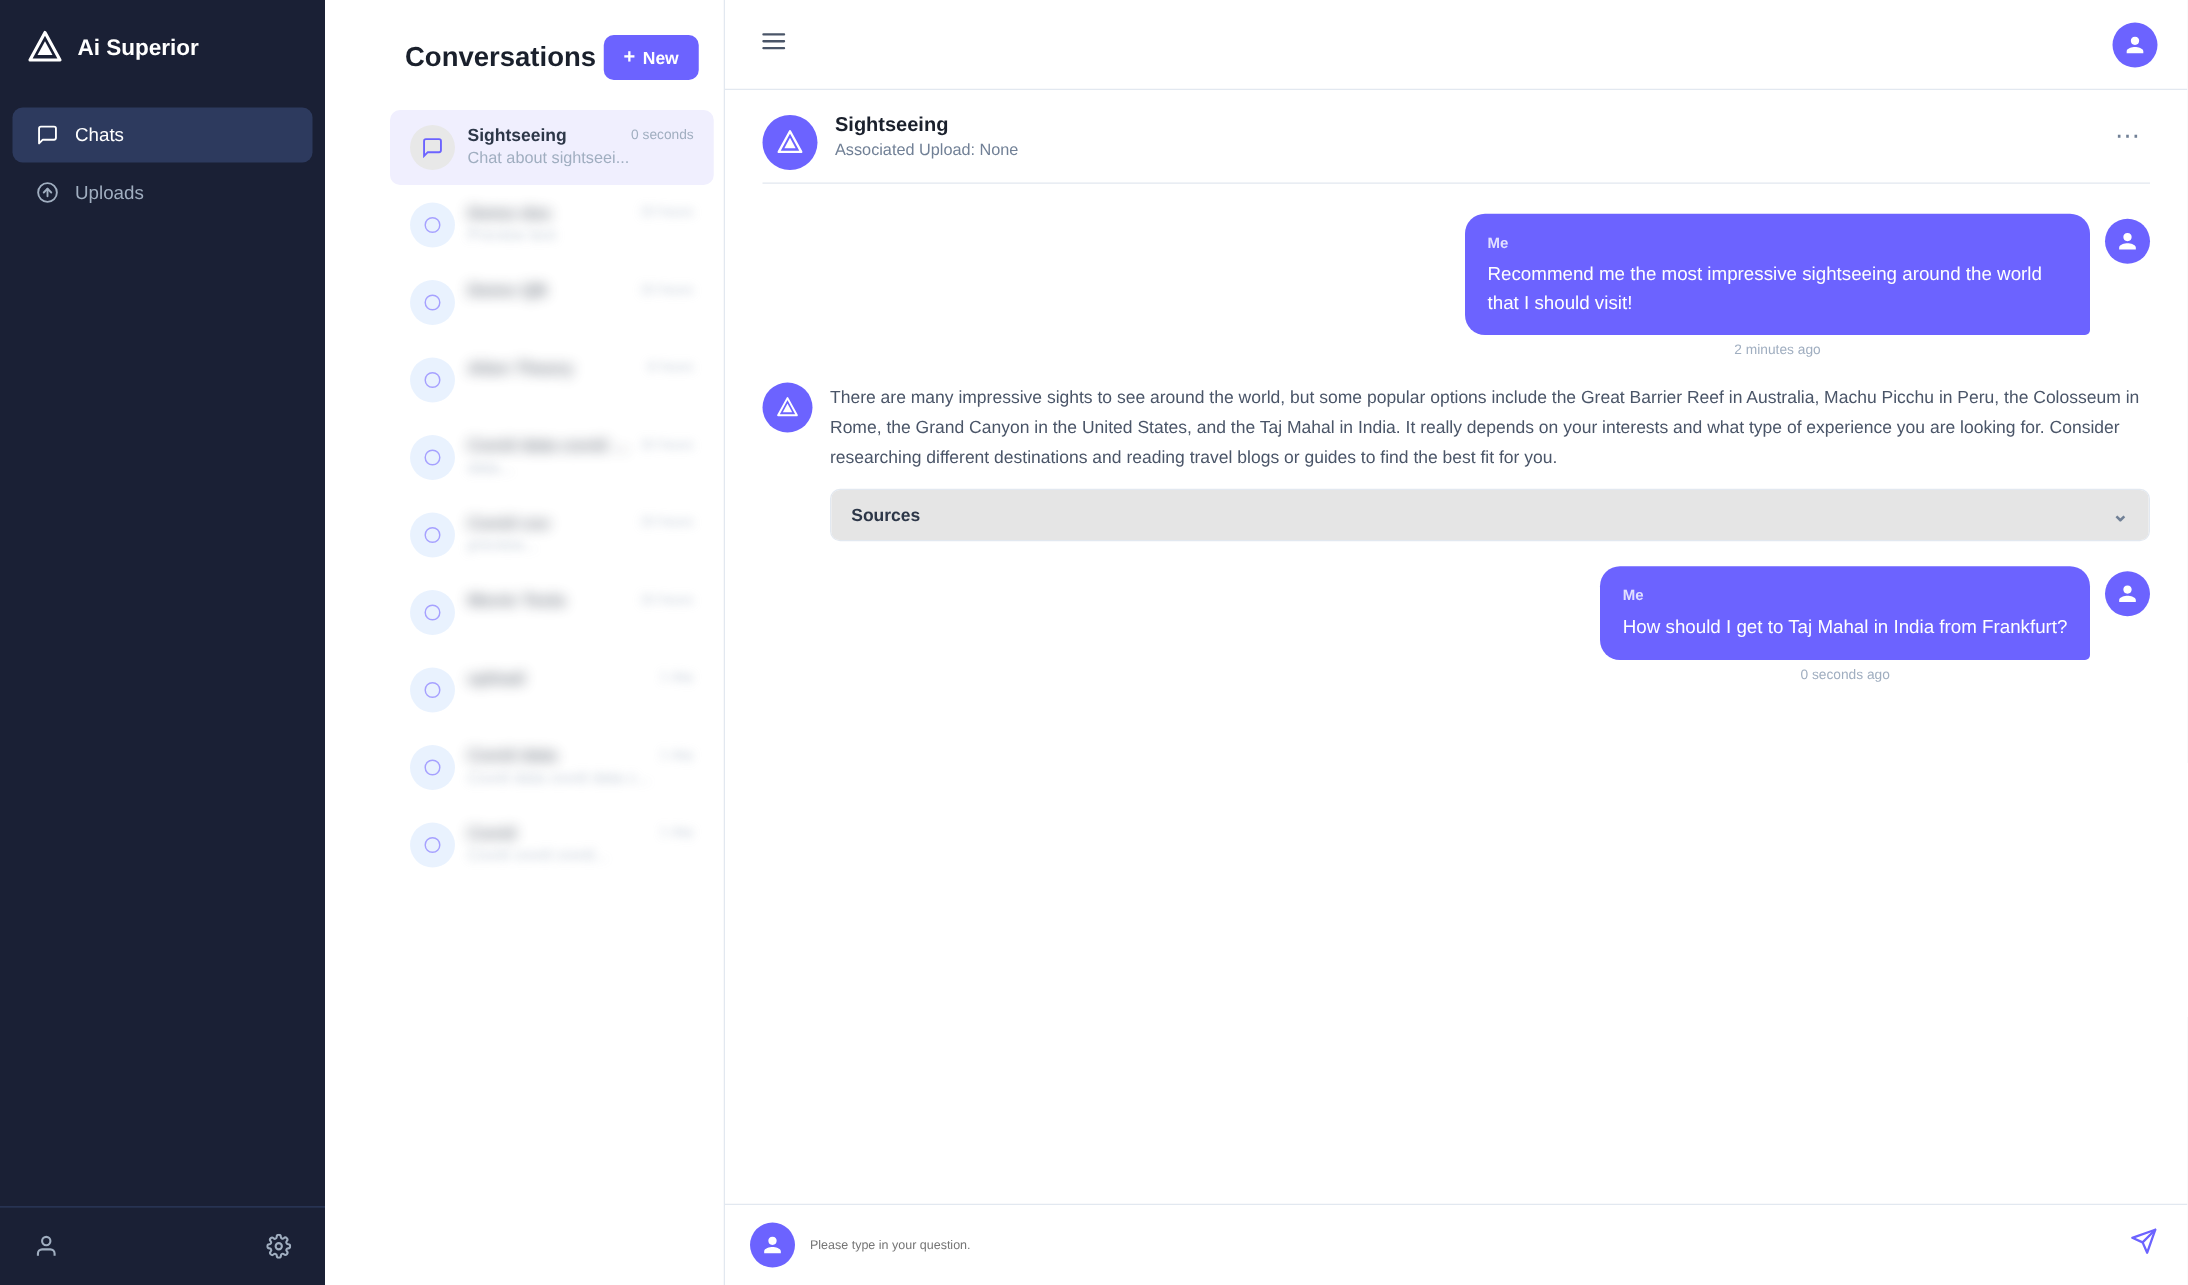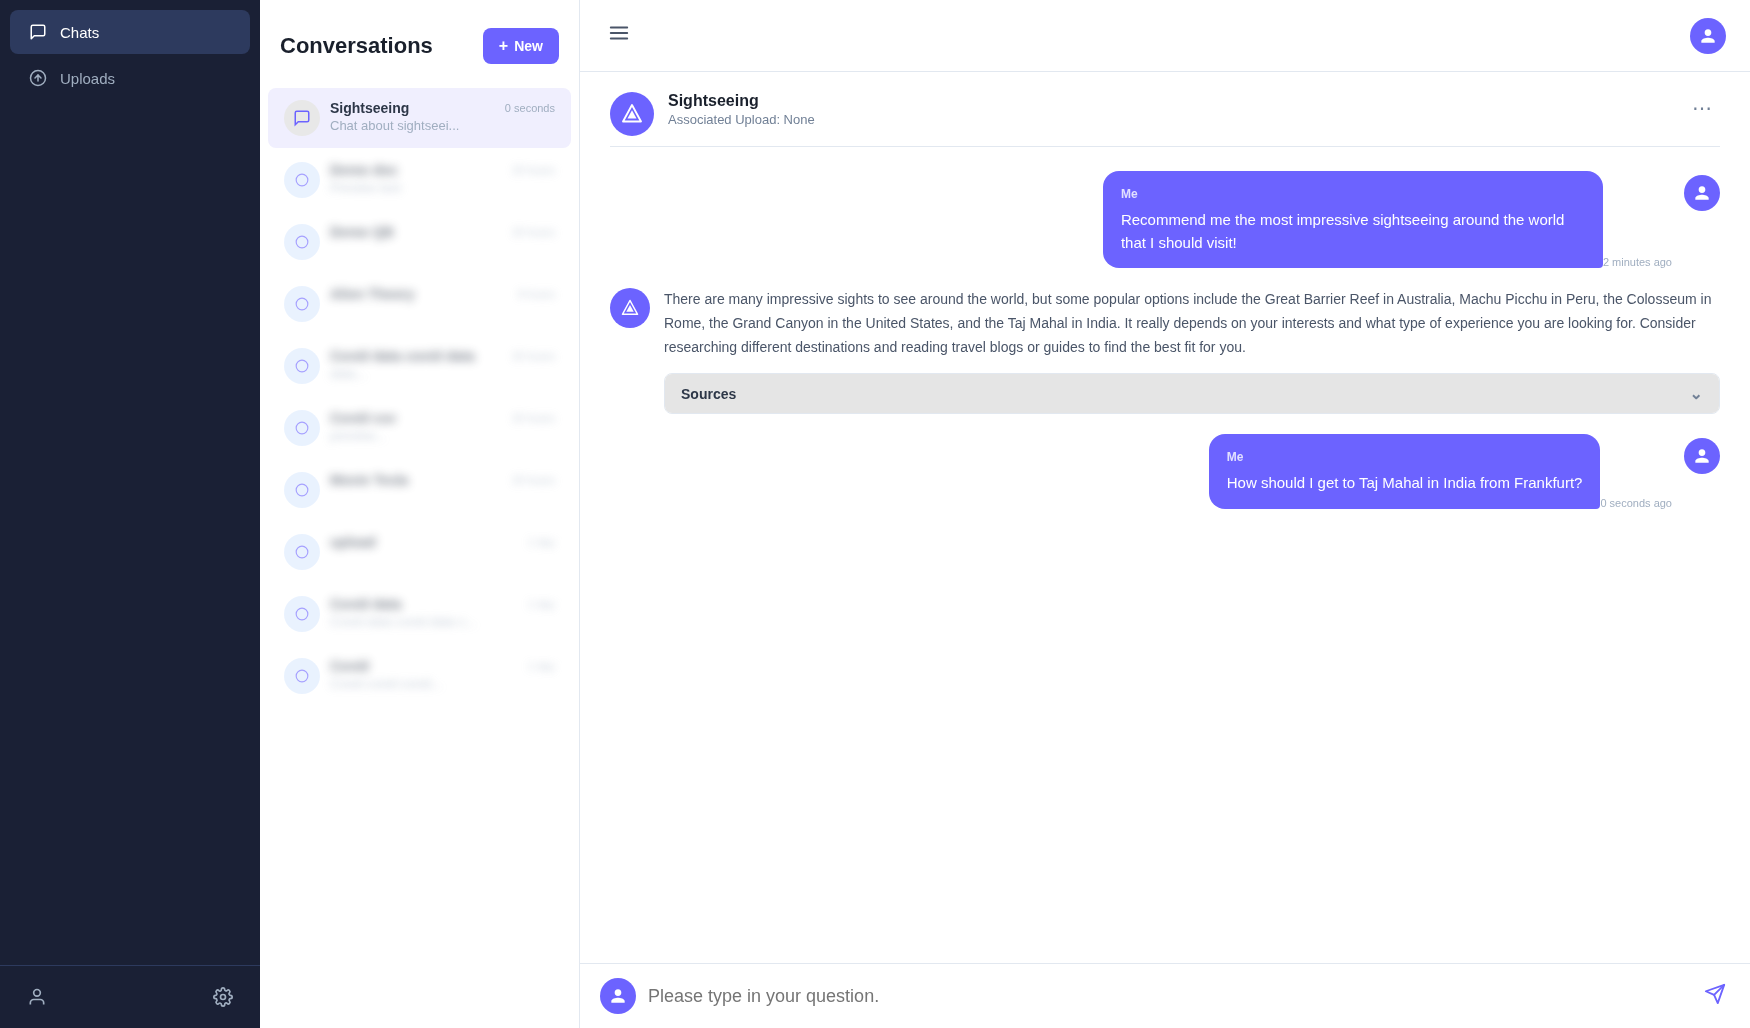--- a/index.html
+++ b/index.html
@@ -69,20 +69,21 @@
 
     
     .conversations-panel {
       width: 320px;
       background: #fff;
       border-right: 1px solid #e2e8f0;
       display: flex;
       flex-direction: column;
       height: 100%;
       flex-shrink: 0;
+      padding-left: 44px;
     }
     .conversations-header {
       display: flex;
       align-items: center;
       justify-content: space-between;
       padding: 28px 20px 18px;
     }
     .conversations-title {
       font-size: 22px;
       font-weight: 700;
@@ -242,21 +243,21 @@
       padding: 4px 8px;
     }
 
     
     .msg-user {
       display: flex;
       justify-content: flex-end;
       align-items: flex-start;
       gap: 12px;
     }
-    .msg-user-content { display: flex; flex-direction: row; align-items: flex-end; margin-left: 28px; }
+    .msg-user-content { display: flex; flex-direction: column; align-items: center; margin-left: 28px; }
     .bubble-user {
       background: #6c63ff;
       color: white;
       border-radius: 16px 16px 4px 16px;
       padding: 14px 18px;
       max-width: 500px;
       font-size: 15px;
       line-height: 1.5;
     }
     .bubble-label {
@@ -329,21 +330,21 @@
       width: 36px; height: 36px;
       border-radius: 50%;
       background: #6c63ff;
       display: flex; align-items: center; justify-content: center;
       flex-shrink: 0;
     }
     .chat-input {
       flex: 1;
       border: none;
       outline: none;
-      font-size: 18px;
+      font-size: 10px;
       color: #a16207;
       background: transparent;
     }
     .send-btn {
       background: none;
       border: none;
       cursor: pointer;
       color: #6c63ff;
       font-size: 20px;
       padding: 4px;
@@ -358,20 +359,27 @@
       border-radius: 50%;
       background: #6c63ff;
       display: flex; align-items: center; justify-content: center;
       cursor: pointer;
     }
   </style>
 </head>
 <body>
 
 <div class="sidebar">
+  <div class="sidebar-logo">
+    <svg class="logo-icon" viewBox="0 0 32 32" fill="none">
+      <polygon points="16,4 28,26 4,26" fill="none" stroke="white" stroke-width="2.5" stroke-linejoin="round"></polygon>
+      <polygon points="16,11 22,22 10,22" fill="white"></polygon>
+    </svg>
+    <span>Ai Superior</span>
+  </div>
 
   <nav class="sidebar-nav">
     <div class="sidebar-item active">
       <span class="sidebar-item-icon">
         <svg width="18" height="18" viewBox="0 0 24 24" fill="none" stroke="currentColor" stroke-width="2" stroke-linecap="round" stroke-linejoin="round">
           <path d="M21 15a2 2 0 0 1-2 2H7l-4 4V5a2 2 0 0 1 2-2h14a2 2 0 0 1 2 2z"></path>
         </svg>
       </span>
       <span>Chats</span>
     </div>

